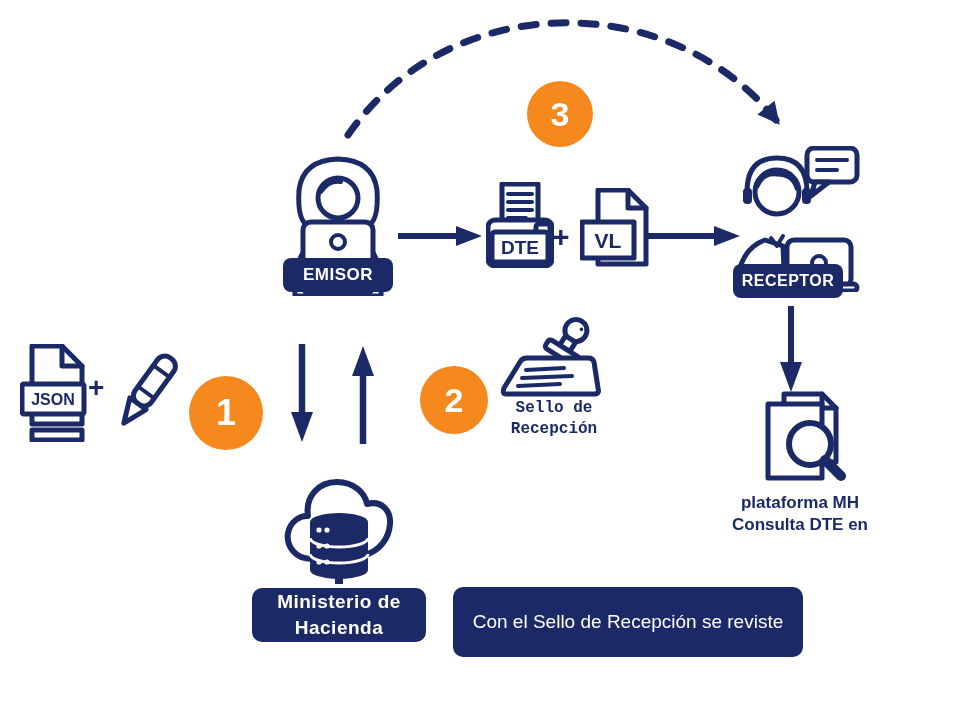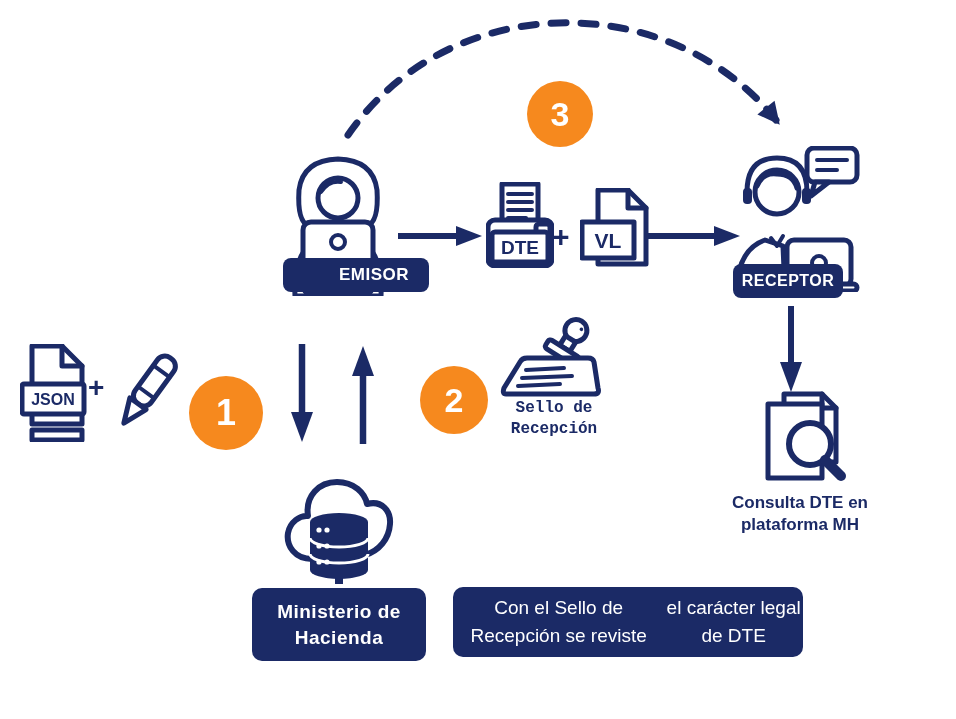--- a/index.html
+++ b/index.html
@@ -42,21 +42,21 @@
 
   <svg class="abs" style="left:283px;top:146px;" width="110" height="150" viewBox="0 0 110 150">
     <path class="s" d="M26,80 Q14,76 16,44 Q20,14 55,13 Q90,14 94,44 Q96,76 84,80 Z"></path>
     <circle class="s" cx="55" cy="52" r="20"></circle>
     <path class="ln" style="stroke-width:4" d="M38,46 Q46,34 58,36"></path>
     <path class="s" d="M12,150 Q10,104 36,92 L55,102 L74,92 Q100,104 98,150 Z"></path>
     <path class="ln" style="stroke-width:4" d="M46,88 L55,100 L64,88"></path>
     <rect class="s" x="20" y="76" width="70" height="72" rx="8"></rect>
     <circle class="ln" style="stroke-width:4" cx="55" cy="96" r="7"></circle>
   </svg>
-  <div class="badge" style="left:283px;top:258px;width:110px;height:34px;font-size:17px;padding-left:36px;">
+  <div class="badge" style="left:283px;top:258px;width:110px;height:34px;font-size:17px;">
     <span>EMISOR</span>
   </div>
 
   <svg class="abs" style="left:396px;top:222px;" width="90" height="28" viewBox="0 0 90 28">
     <line x1="2" y1="14" x2="64" y2="14" stroke="#1B2A66" stroke-width="6"></line>
     <polygon class="f" points="60,4 86,14 60,24"></polygon>
   </svg>
 
   <svg class="abs" style="left:486px;top:182px;" width="68" height="86" viewBox="0 0 68 86">
     <rect class="s" x="16" y="2" width="36" height="54"></rect>
@@ -108,22 +108,22 @@
   </svg>
 
   <svg class="abs" style="left:748px;top:390px;" width="104" height="98" viewBox="0 0 104 98">
     <path class="s" d="M36,4 H74 L88,18 V72 H36 Z"></path>
     <path class="ln" d="M74,4 V18 H88"></path>
     <rect class="s" x="20" y="14" width="54" height="74"></rect>
     <circle class="s" style="stroke-width:6" cx="62" cy="54" r="21"></circle>
     <line x1="77" y1="70" x2="93" y2="86" stroke="#1B2A66" stroke-width="10" stroke-linecap="round"></line>
   </svg>
   <div class="caption" style="left:708px;top:492px;width:184px;font-size:17px;">
+    <div>plataforma MH</div>
     <div>Consulta DTE en</div>
-    <div>plataforma MH</div>
   </div>
 
   <svg class="abs" style="left:20px;top:344px;" width="70" height="98" viewBox="0 0 70 98">
     <path class="s" d="M12,2 H42 L62,22 V80 H12 Z"></path>
     <path class="ln" d="M42,2 V22 H62"></path>
     <rect class="s" x="2" y="40" width="62" height="30" rx="2"></rect>
     <rect class="s" x="12" y="86" width="50" height="10"></rect>
     <text x="33" y="61" font-size="16" text-anchor="middle">JSON</text>
   </svg>
 
@@ -177,24 +177,23 @@
     <ellipse class="f" cx="58" cy="114" rx="29" ry="9"></ellipse>
     <path d="M29,82 A29 9 0 0 0 87,82" fill="none" stroke="#fff" stroke-width="3"></path>
     <path d="M29,98 A29 9 0 0 0 87,98" fill="none" stroke="#fff" stroke-width="3"></path>
     <circle cx="38" cy="74" r="2.6" fill="#fff"></circle>
       <circle cx="46" cy="74" r="2.6" fill="#fff"></circle>
     <circle cx="38" cy="90" r="2.6" fill="#fff"></circle>
       <circle cx="46" cy="90" r="2.6" fill="#fff"></circle>
     <circle cx="38" cy="106" r="2.6" fill="#fff"></circle>
       <circle cx="46" cy="106" r="2.6" fill="#fff"></circle>
   </svg>
-  <div class="badge" style="left:252px;top:588px;width:174px;height:73px;font-size:19px;
+  <div class="badge" style="left:252px;top:588px;width:174px;height:54px;font-size:19px;
        border-radius:10px;flex-direction:column;line-height:1.35;">
     <div>Ministerio de</div>
     <div>Hacienda</div>
   </div>
 
   <div class="notebox" style="left:453px;top:587px;width:350px;height:70px;font-size:19px;">
     <div>Con el Sello de Recepción se reviste</div>
-    <div>el carácter legal de DTE</div>
   </div>
 
 </div>
 
 </body></html>

